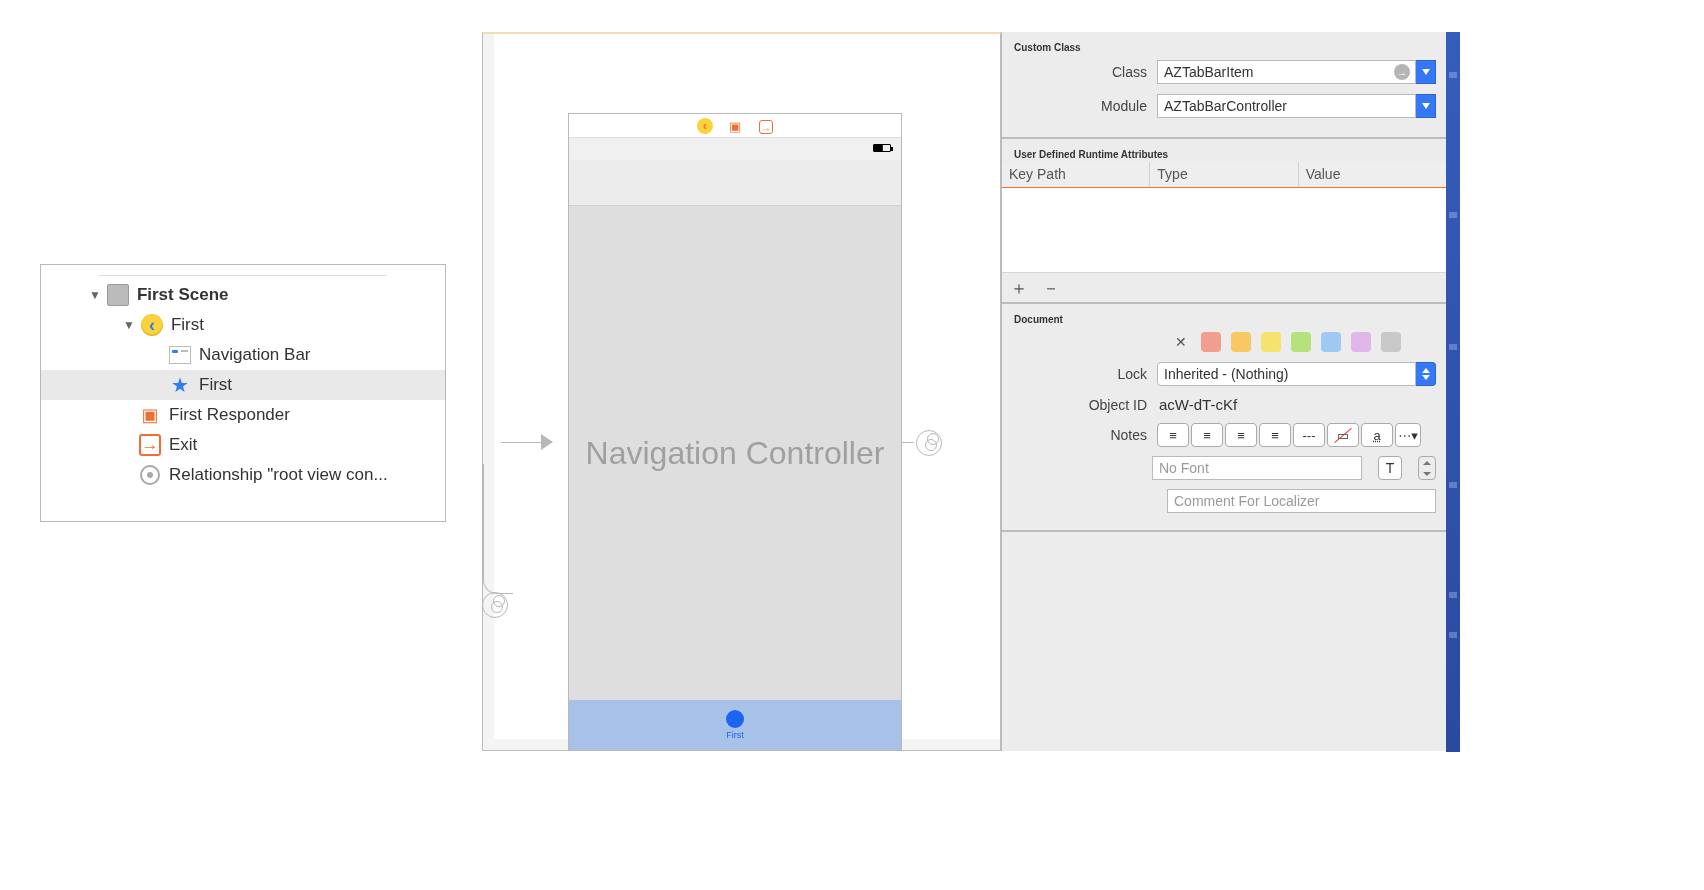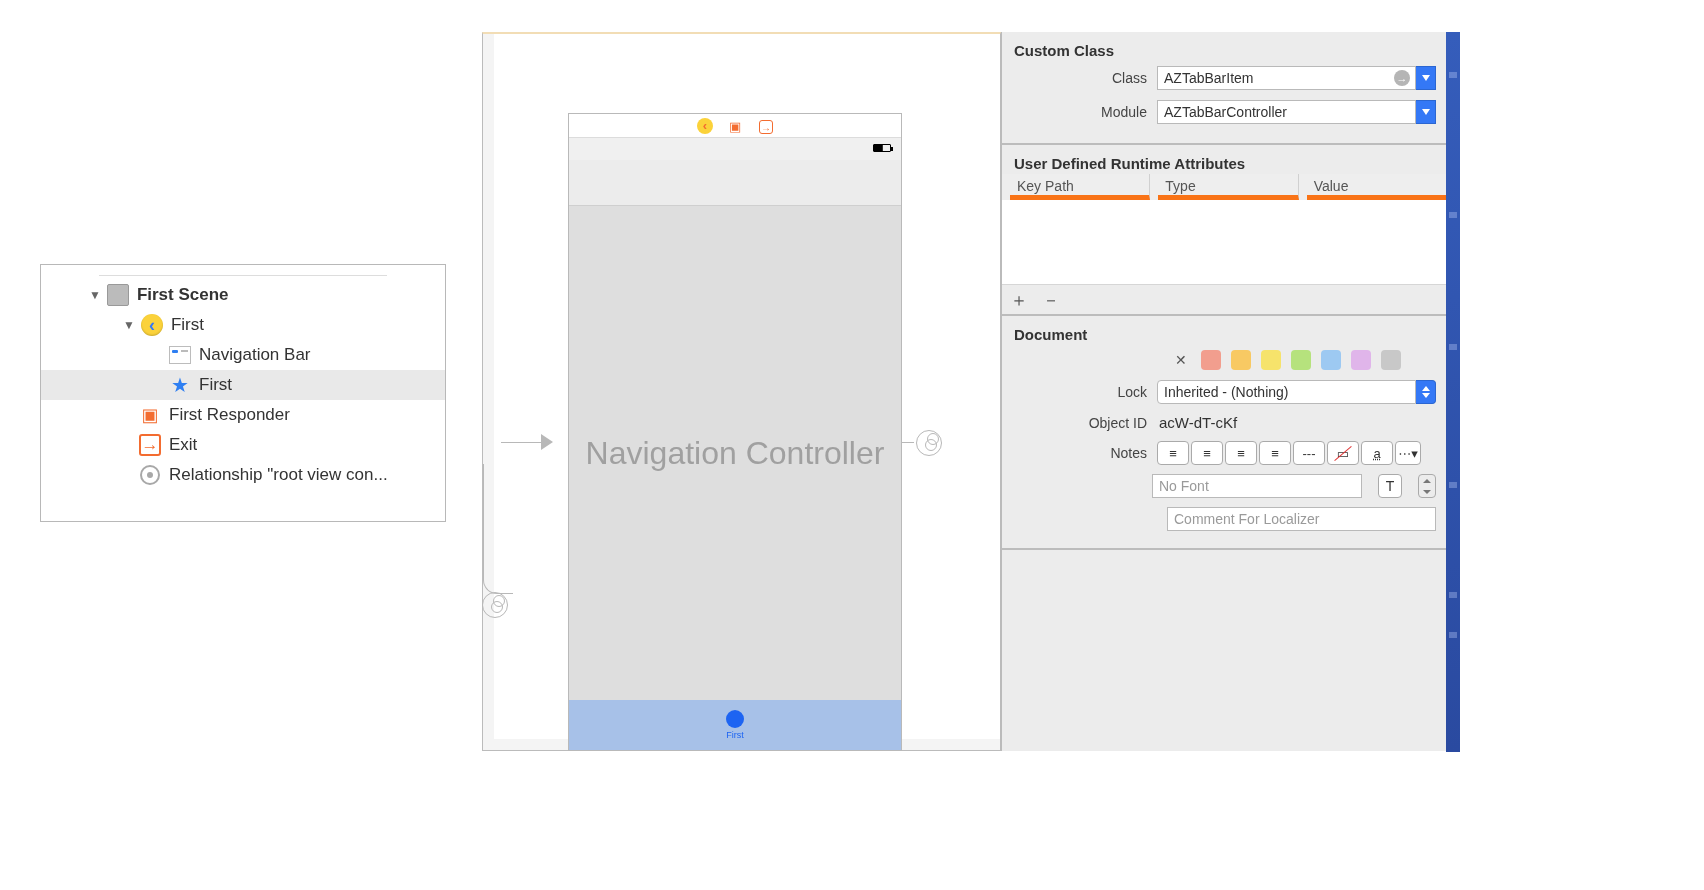--- a/index.html
+++ b/index.html
@@ -126,21 +126,21 @@
   
   .inspector {
     position: absolute;
     left: 1001px; top: 32px;
     width: 445px; height: 719px;
     background: #ececec;
     border-left:1px solid #bbb;
     font-size: 14px;
   }
   .section-title {
-    font-weight: 700; font-size: 15px;
+    font-weight: 700; font-size: 10px;
     padding: 10px 12px 8px;
     border-bottom: 1px solid #d6d6d6;
   }
   .section-title.flat { border-bottom:none; padding-bottom:2px;}
   .sep { height:1px; background:#c9c9c9; }
   .sep.thick { height:2px; background:#bcbcbc;}
   .row {
     display:flex; align-items:center;
     padding: 5px 10px 5px 0;
     margin-left: 15px;
@@ -171,23 +171,22 @@
     position:absolute; right:5px; top:50%; transform:translateY(-50%);
     width:16px; height:16px; border-radius:50%; background:#b5b5b5;
     color:#fff; display:flex; align-items:center; justify-content:center; font-size:11px;
   }
   .rel { position:relative; }
   .grid-head {
     display:flex; height:26px; background:#eee;
   }
   .grid-head .col {
     flex:1; padding:4px 7px;
-    border-right:1px solid #d0d0d0; border-bottom:5px solid #f97316;
+    border-right:1px solid #d0d0d0; border-bottom:1px solid #f97316;
     color:#555;
-    margin-left:8px;
   }
   .grid-head .col:last-child{border-right:none;}
   .grid-body { height:84px; background:#fff; }
   .addrem {
     height:30px; display:flex; align-items:center; padding-left:8px; gap:14px;
     background:#ececec; border-top:1px solid #d6d6d6;
     font-size:18px; color:#555;
   }
   .addrem span{cursor:pointer;}
   .swatches { display:flex; gap:10px; padding-left:8px; align-items:center;}

